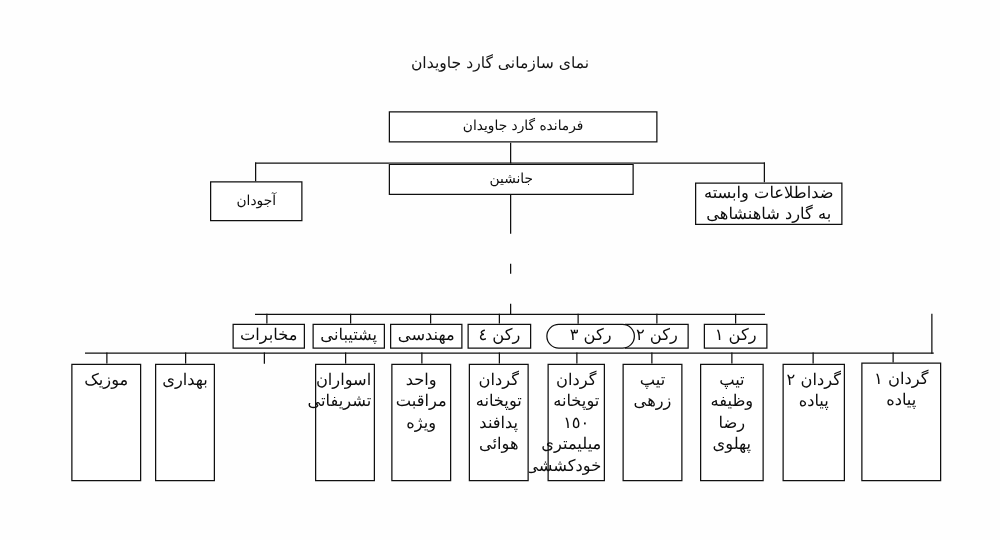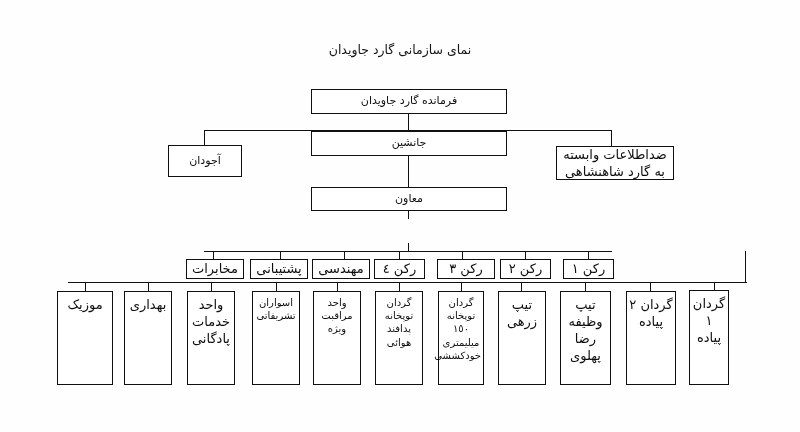--- a/index.html
+++ b/index.html
@@ -48,41 +48,41 @@
     font-size: 11px;
     padding: 1px 2px;
     z-index: 3;
   }
   .node.top-align {
     align-items: flex-start;
     padding-top: 4px;
   }
   .node.wide-title { font-size: 11px; }
   .node.small { font-size: 13px; }
-  .node.tiny  { font-size: 10px; text-align: center; }
+  .node.tiny  { font-size: 13px; text-align: center; }
 
   
   .ln {
     position: absolute;
     background: #101010;
     z-index: 1;
   }
   .ln.v { width: 1.4px; }
   .ln.h { height: 1.4px; }
 
   .node-text { display: block; width: 100%; }
 </style>
 </head>
 <body>
 
 <div id="chart-root">
 
   <div class="chart-title">نمای سازمانی گارد جاویدان</div>
 
-  <div class="node wide-title" style="left:311px; top:89px; width:196px; height:25px;">
+  <div class="node wide-title" style="left:311px; top:89px; width:215px; height:25px;">
     <span class="node-text">فرمانده گارد جاویدان</span>
   </div>
 
   <div class="ln v" style="left:408px; top:114px; height:17px;"></div>
 
   <div class="ln h" style="left:204px; top:130px; width:408px;"></div>
   <div class="ln v" style="left:204px; top:130px; height:16px;"></div>
   <div class="ln v" style="left:611px; top:130px; height:16px;"></div>
 
   <div class="ln v" style="left:408px; top:130px; height:15px;"></div>
@@ -94,23 +94,20 @@
   <div class="node wide-title" style="left:311px; top:131px; width:196px; height:25px;">
     <span class="node-text">جانشین</span>
   </div>
 
   <div class="node small" style="left:556px; top:146px; width:118px; height:34px;">
     <span class="node-text">ضداطلاعات وابسته به گارد شاهنشاهی</span>
   </div>
 
   <div class="ln v" style="left:408px; top:156px; height:31px;"></div>
 
-  <div class="node wide-title" style="left:311px; top:187px; width:196px; height:24px;">
-    <span class="node-text">معاون</span>
-  </div>
 
   <div class="ln v" style="left:408px; top:211px; height:8px;"></div>
 
 
   <div class="ln v" style="left:408px; top:243px; height:9px;"></div>
   <div class="ln h" style="left:204px; top:251px; width:408px;"></div>
 
   <div class="ln v" style="left:588px; top:251px; height:8px;"></div>
   <div class="ln v" style="left:525px; top:251px; height:8px;"></div>
   <div class="ln v" style="left:462px; top:251px; height:8px;"></div>
@@ -118,21 +115,21 @@
   <div class="ln v" style="left:344px; top:251px; height:8px;"></div>
   <div class="ln v" style="left:280px; top:251px; height:8px;"></div>
   <div class="ln v" style="left:213px; top:251px; height:8px;"></div>
 
   <div class="node small" style="left:563px; top:259px; width:51px; height:20px;">
     <span class="node-text">رکن ١</span>
   </div>
   <div class="node small" style="left:500px; top:259px; width:51px; height:20px;">
     <span class="node-text">رکن ٢</span>
   </div>
-  <div class="node small" style="left:437px; top:259px; width:58px; height:20px;">
+  <div class="node small" style="left:437px; top:259px; width:71px; height:20px;border-radius:10px;">
     <span class="node-text">رکن ٣</span>
   </div>
   <div class="node small" style="left:374px; top:259px; width:51px; height:20px;">
     <span class="node-text">رکن ٤</span>
   </div>
   <div class="node small" style="left:312px; top:259px; width:58px; height:20px;">
     <span class="node-text">مهندسی</span>
   </div>
   <div class="node small" style="left:250px; top:259px; width:58px; height:20px;">
     <span class="node-text">پشتیبانی</span>
@@ -149,21 +146,21 @@
   <div class="ln v" style="left:585px; top:282px; height:9px;"></div>
   <div class="ln v" style="left:521px; top:282px; height:9px;"></div>
   <div class="ln v" style="left:461px; top:282px; height:9px;"></div>
   <div class="ln v" style="left:399px; top:282px; height:9px;"></div>
   <div class="ln v" style="left:337px; top:282px; height:9px;"></div>
   <div class="ln v" style="left:276px; top:282px; height:9px;"></div>
   <div class="ln v" style="left:211px; top:282px; height:9px;"></div>
   <div class="ln v" style="left:148px; top:282px; height:9px;"></div>
   <div class="ln v" style="left:85px;  top:282px; height:9px;"></div>
 
-  <div class="node top-align small" style="left:689px; top:290px; width:40px; height:95px;">
+  <div class="node top-align small" style="left:689px; top:290px; width:64px; height:95px;">
     <span class="node-text">گردان ١ پیاده</span>
   </div>
   <div class="node top-align small" style="left:626px; top:291px; width:50px; height:94px;">
     <span class="node-text">گردان ٢ پیاده</span>
   </div>
   <div class="node top-align small" style="left:560px; top:291px; width:51px; height:94px;">
     <span class="node-text">تیپ وظیفه رضا پهلوی</span>
   </div>
   <div class="node top-align small" style="left:498px; top:291px; width:48px; height:94px;">
     <span class="node-text">تیپ زرهی</span>
@@ -173,23 +170,20 @@
   </div>
   <div class="node top-align tiny" style="left:375px; top:291px; width:48px; height:94px;">
     <span class="node-text">گردان توپخانه پدافند هوائی</span>
   </div>
   <div class="node top-align tiny" style="left:313px; top:291px; width:48px; height:94px;">
     <span class="node-text">واحد مراقبت ویژه</span>
   </div>
   <div class="node top-align tiny" style="left:252px; top:291px; width:48px; height:94px;">
     <span class="node-text">اسواران تشریفاتی</span>
   </div>
-  <div class="node top-align small" style="left:187px; top:291px; width:48px; height:94px;">
-    <span class="node-text">واحد خدمات پادگانی</span>
-  </div>
   <div class="node top-align small" style="left:124px; top:291px; width:48px; height:94px;">
     <span class="node-text">بهداری</span>
   </div>
   <div class="node top-align small" style="left:57px; top:291px; width:56px; height:94px;">
     <span class="node-text">موزیک</span>
   </div>
 
 </div>
 
 </body></html>

